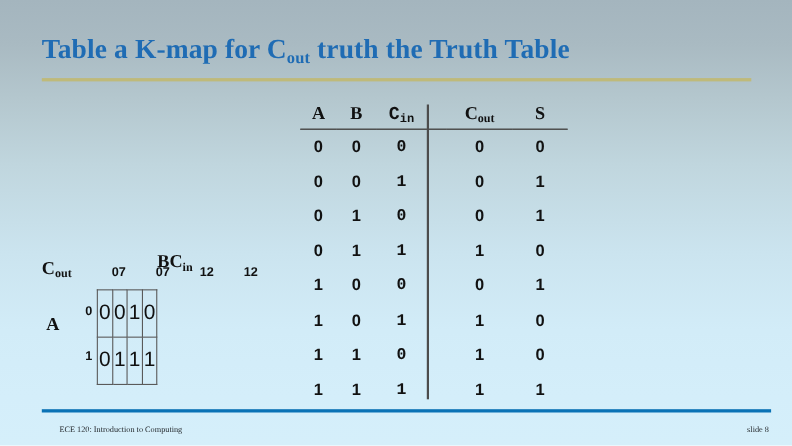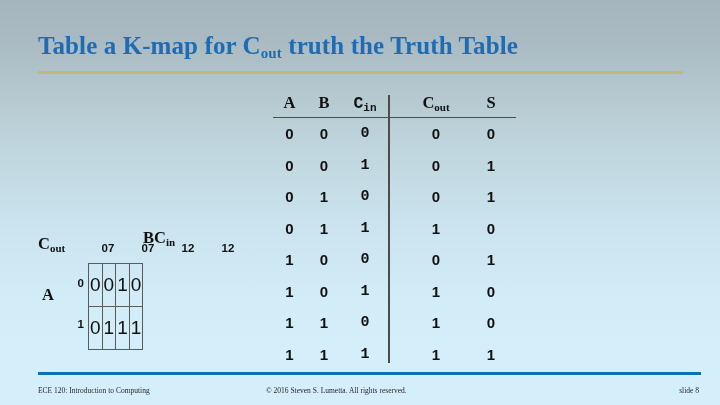--- a/index.html
+++ b/index.html
@@ -224,21 +224,21 @@
     position: absolute;
     left: 38px;
     top: 386px;
     width: 663px;
     height: 12px;
     font-size: 7.5px;
     color: #23282c;
   }
   #footer .f-left {
     position: absolute;
-    left: 0;
+    left: 16px;
     top: 0;
     font-family: Liberation Serif, serif;
   }
   #footer .f-center {
     position: absolute;
     left: 228px;
     top: 0;
   }
   #footer .f-right {
     position: absolute;
@@ -370,17 +370,16 @@
             <td>1</td>
             <td>1</td>
           </tr>
         </tbody>
     </table>
   </div>
 
   <div id="footer-rule"></div>
   <div id="footer">
     <span class="f-left">ECE 120: Introduction to Computing</span>
-    <span class="f-center">© 2016 Steven S. Lumetta.  All rights reserved.</span>
     <span class="f-right">slide 8</span>
   </div>
 
 </div>
 
 </body></html>

